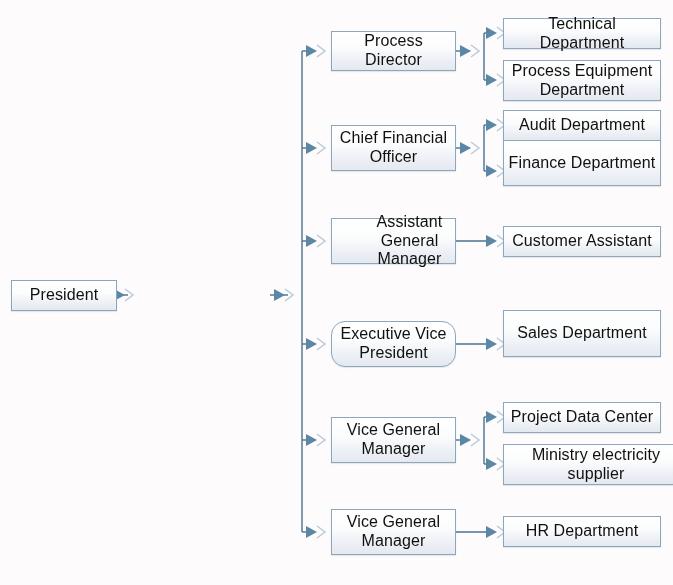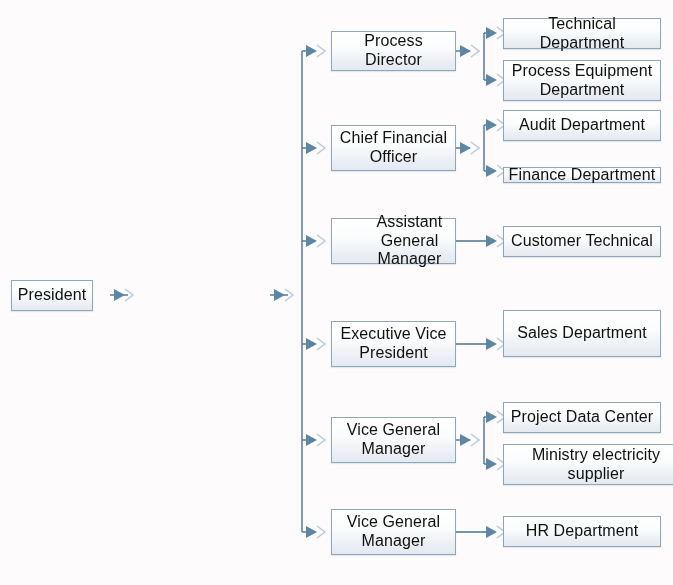--- a/index.html
+++ b/index.html
@@ -174,38 +174,38 @@
   </svg>
   <svg class="arrow" style="left:486px; top:456px;" viewBox="0 0 22 16" xmlns="http://www.w3.org/2000/svg">
     <polygon points="0,2 11,8 0,14" fill="#5b86a5"></polygon>
       <polyline points="11,2 19,8 11,14" fill="none" stroke="#b9cbd8" stroke-width="1.5"></polyline>
   </svg>
   <svg class="arrow" style="left:486px; top:524px;" viewBox="0 0 22 16" xmlns="http://www.w3.org/2000/svg">
     <polygon points="0,2 11,8 0,14" fill="#5b86a5"></polygon>
       <polyline points="11,2 19,8 11,14" fill="none" stroke="#b9cbd8" stroke-width="1.5"></polyline>
   </svg>
 
-  <div class="node" style="left:11px;  top:280px; width:82px;  height:31px;">
+  <div class="node" style="left:11px;  top:280px; width:106px;  height:31px;">
     <span class="lbl">President</span>
   </div>
 
 
   <div class="node" style="left:331px; top:31px;  width:125px; height:40px;">
     <span class="lbl">Process Director</span>
   </div>
 
   <div class="node" style="left:331px; top:125px; width:125px; height:46px;">
     <span class="lbl">Chief Financial Officer</span>
   </div>
 
   <div class="node" style="left:331px; top:218px; width:125px; height:46px;padding-left:36px;">
     <span class="lbl">Assistant General Manager</span>
   </div>
 
-  <div class="node" style="left:331px; top:321px; width:125px; height:46px;">
+  <div class="node" style="left:331px; top:321px; width:125px; height:46px;border-radius:14px;">
     <span class="lbl">Executive Vice President</span>
   </div>
 
   <div class="node" style="left:331px; top:417px; width:125px; height:46px;">
     <span class="lbl">Vice General Manager</span>
   </div>
 
   <div class="node" style="left:331px; top:509px; width:125px; height:46px;">
     <span class="lbl">Vice General Manager</span>
   </div>
@@ -215,26 +215,26 @@
   </div>
 
   <div class="node" style="left:503px; top:60px;  width:158px; height:41px;">
     <span class="lbl">Process Equipment Department</span>
   </div>
 
   <div class="node" style="left:503px; top:110px; width:158px; height:31px;">
     <span class="lbl">Audit Department</span>
   </div>
 
-  <div class="node" style="left:503px; top:167px; width:158px; height:16px;">
+  <div class="node" style="left:503px; top:140px; width:158px; height:46px;">
     <span class="lbl">Finance Department</span>
   </div>
 
   <div class="node" style="left:503px; top:226px; width:158px; height:31px;">
-    <span class="lbl">Customer Technical</span>
+    <span class="lbl">Customer Assistant</span>
   </div>
 
   <div class="node" style="left:503px; top:310px; width:158px; height:47px;">
     <span class="lbl">Sales Department</span>
   </div>
 
   <div class="node" style="left:503px; top:402px; width:158px; height:31px;">
     <span class="lbl">Project Data Center</span>
   </div>
 

